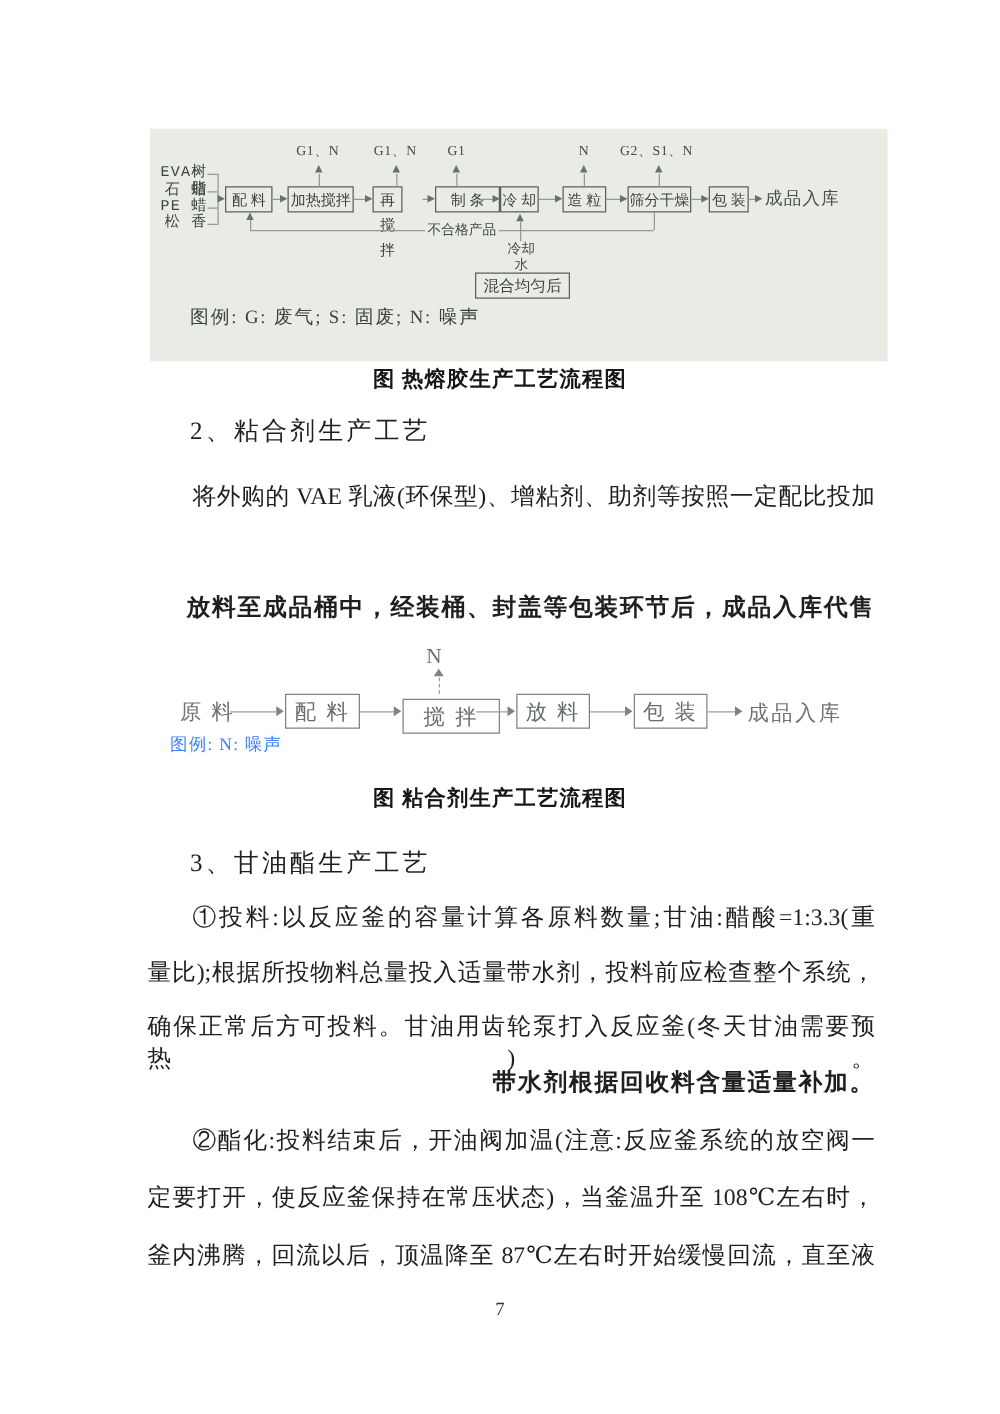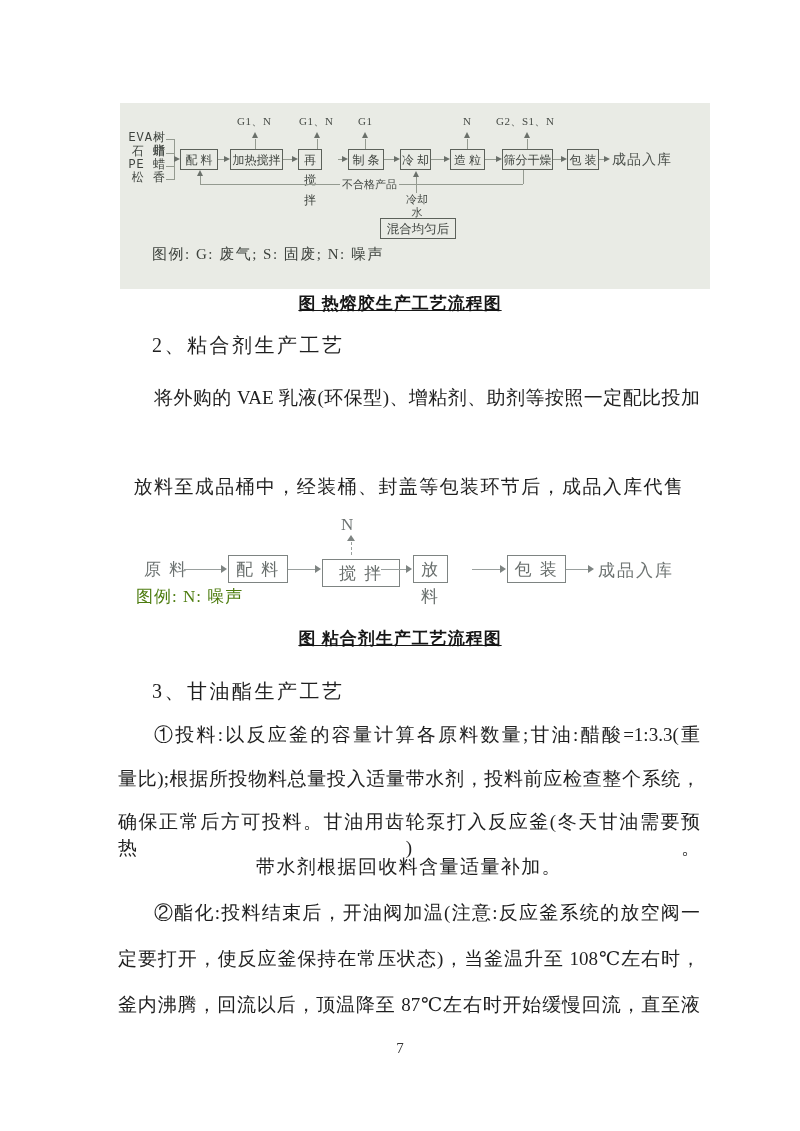--- a/index.html
+++ b/index.html
@@ -23,29 +23,29 @@
 
   
   .d2{position:absolute;left:120px;top:515px;width:580px;height:95px;background:transparent;}
   .d2 *{position:absolute;box-sizing:border-box;}
   .d2-box{border:1px solid #7e8482;height:28px;line-height:27px;font-size:17px;text-align:center;color:#686e6c;letter-spacing:2px;}
   .d2-txt{font-size:17px;line-height:20px;color:#6d7372;letter-spacing:2px;}
   .hl2{height:1px;background:#9aa09e;}
   .vl2{width:0;border-left:1px dashed #9aa09e;}
   .tr-r2{width:0;height:0;border-top:4px solid transparent;border-bottom:4px solid transparent;border-left:6px solid #7e8482;}
   .tr-u2{width:0;height:0;border-left:4px solid transparent;border-right:4px solid transparent;border-bottom:6px solid #7e8482;}
-  .d2-legend{font-size:17px;line-height:17px;color:#4d7c0f;letter-spacing:1px;}
+  .d2-legend{font-size:14px;line-height:17px;color:#3b82f6;letter-spacing:1px;}
 
   
-  .cap{position:absolute;left:0;width:800px;text-align:center;font-weight:bold;font-size:17px;line-height:22px;color:#161616;letter-spacing:1px;text-decoration:underline;}
+  .cap{position:absolute;left:0;width:800px;text-align:center;font-weight:bold;font-size:17px;line-height:22px;color:#161616;letter-spacing:1px;}
   .hd{position:absolute;left:152px;font-size:20px;line-height:25px;color:#1f1f1f;letter-spacing:2.5px;}
   .bl{position:absolute;left:118px;width:582px;font-size:19px;line-height:26px;color:#1f1f1f;
       text-align:justify;text-align-last:justify;}
   .bl.ind{text-indent:36px;}
-  .bl.last{text-align:center;text-align-last:auto;letter-spacing:1.4px;}
+  .bl.last{text-align:right;text-align-last:auto;letter-spacing:1.4px;font-weight:bold;}
   .pgnum{position:absolute;left:0;width:800px;text-align:center;font-size:15px;color:#333;}
 </style>
 </head>
 <body>
 
 <div class="page">
 
   <div class="d1">
 
     <div class="d1-in" style="left:0;top:29px">EVA树脂</div>
@@ -55,21 +55,21 @@
     <div class="hl1" style="left:46px;top:36px;width:8px"></div>
     <div class="hl1" style="left:46px;top:50px;width:8px"></div>
     <div class="hl1" style="left:46px;top:63px;width:8px"></div>
     <div class="hl1" style="left:46px;top:76px;width:8px"></div>
     <div class="vl1" style="left:54px;top:36px;height:41px"></div>
     <div class="tr-r1" style="left:54px;top:53px"></div>
 
     <div class="d1-box" style="left:60px;top:46px;width:38px">配 料</div>
     <div class="d1-box" style="left:110px;top:46px;width:53px">加热搅拌</div>
     <div class="d1-box" style="left:178px;top:46px;width:24px">再搅拌</div>
-    <div class="d1-box" style="left:228px;top:46px;width:36px">制 条</div>
+    <div class="d1-box" style="left:228px;top:46px;width:52px">制 条</div>
     <div class="d1-box" style="left:280px;top:46px;width:31px">冷 却</div>
     <div class="d1-box" style="left:330px;top:46px;width:35px">造 粒</div>
     <div class="d1-box" style="left:382px;top:46px;width:51px">筛分干燥</div>
     <div class="d1-box" style="left:447px;top:46px;width:32px">包 装</div>
     <div class="d1-out" style="left:492px;top:49px">成品入库</div>
 
     <div class="hl1" style="left:98px;top:56px;width:6px"></div>
     <div class="tr-r1" style="left:104px;top:53px"></div>
     <div class="hl1" style="left:163px;top:56px;width:9px"></div>
     <div class="tr-r1" style="left:172px;top:53px"></div>
@@ -124,21 +124,21 @@
   <div class="bl last" style="top:474px">放料至成品桶中，经装桶、封盖等包装环节后，成品入库代售</div>
 
   <div class="d2">
     <div class="d2-txt" style="left:221px;top:0">N</div>
     <div class="tr-u2" style="left:227px;top:20px"></div>
     <div class="vl2" style="left:231px;top:27px;height:13px"></div>
 
     <div class="d2-txt" style="left:24px;top:45px">原 料</div>
     <div class="d2-box" style="left:108px;top:40px;width:60px">配 料</div>
     <div class="d2-box" style="left:202px;top:44px;width:78px">搅 拌</div>
-    <div class="d2-box" style="left:293px;top:40px;width:35px">放 料</div>
+    <div class="d2-box" style="left:293px;top:40px;width:59px">放 料</div>
     <div class="d2-box" style="left:387px;top:40px;width:59px">包 装</div>
     <div class="d2-txt" style="left:478px;top:46px">成品入库</div>
 
     <div class="hl2" style="left:64px;top:54px;width:37px"></div>
     <div class="tr-r2" style="left:101px;top:50px"></div>
     <div class="hl2" style="left:168px;top:54px;width:27px"></div>
     <div class="tr-r2" style="left:195px;top:50px"></div>
     <div class="hl2" style="left:261px;top:54px;width:25px"></div>
     <div class="tr-r2" style="left:286px;top:50px"></div>
     <div class="hl2" style="left:352px;top:54px;width:28px"></div>

